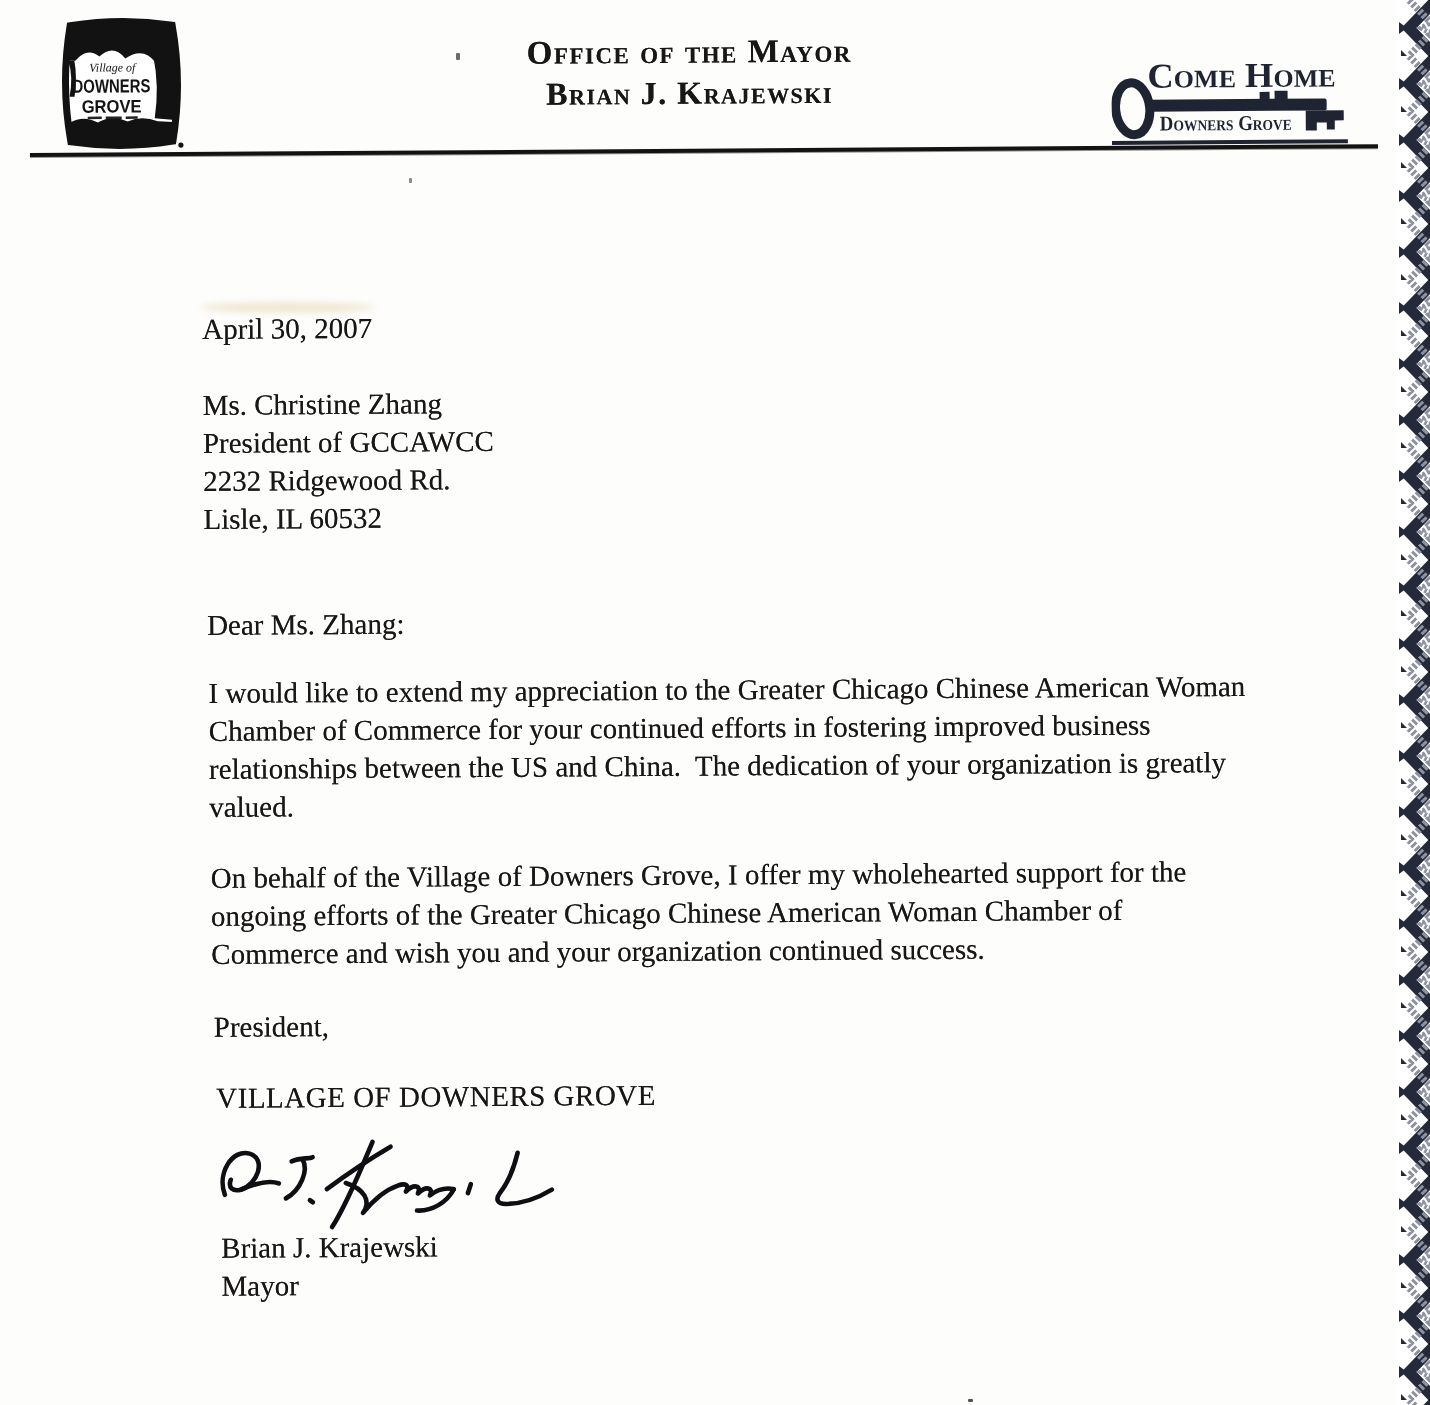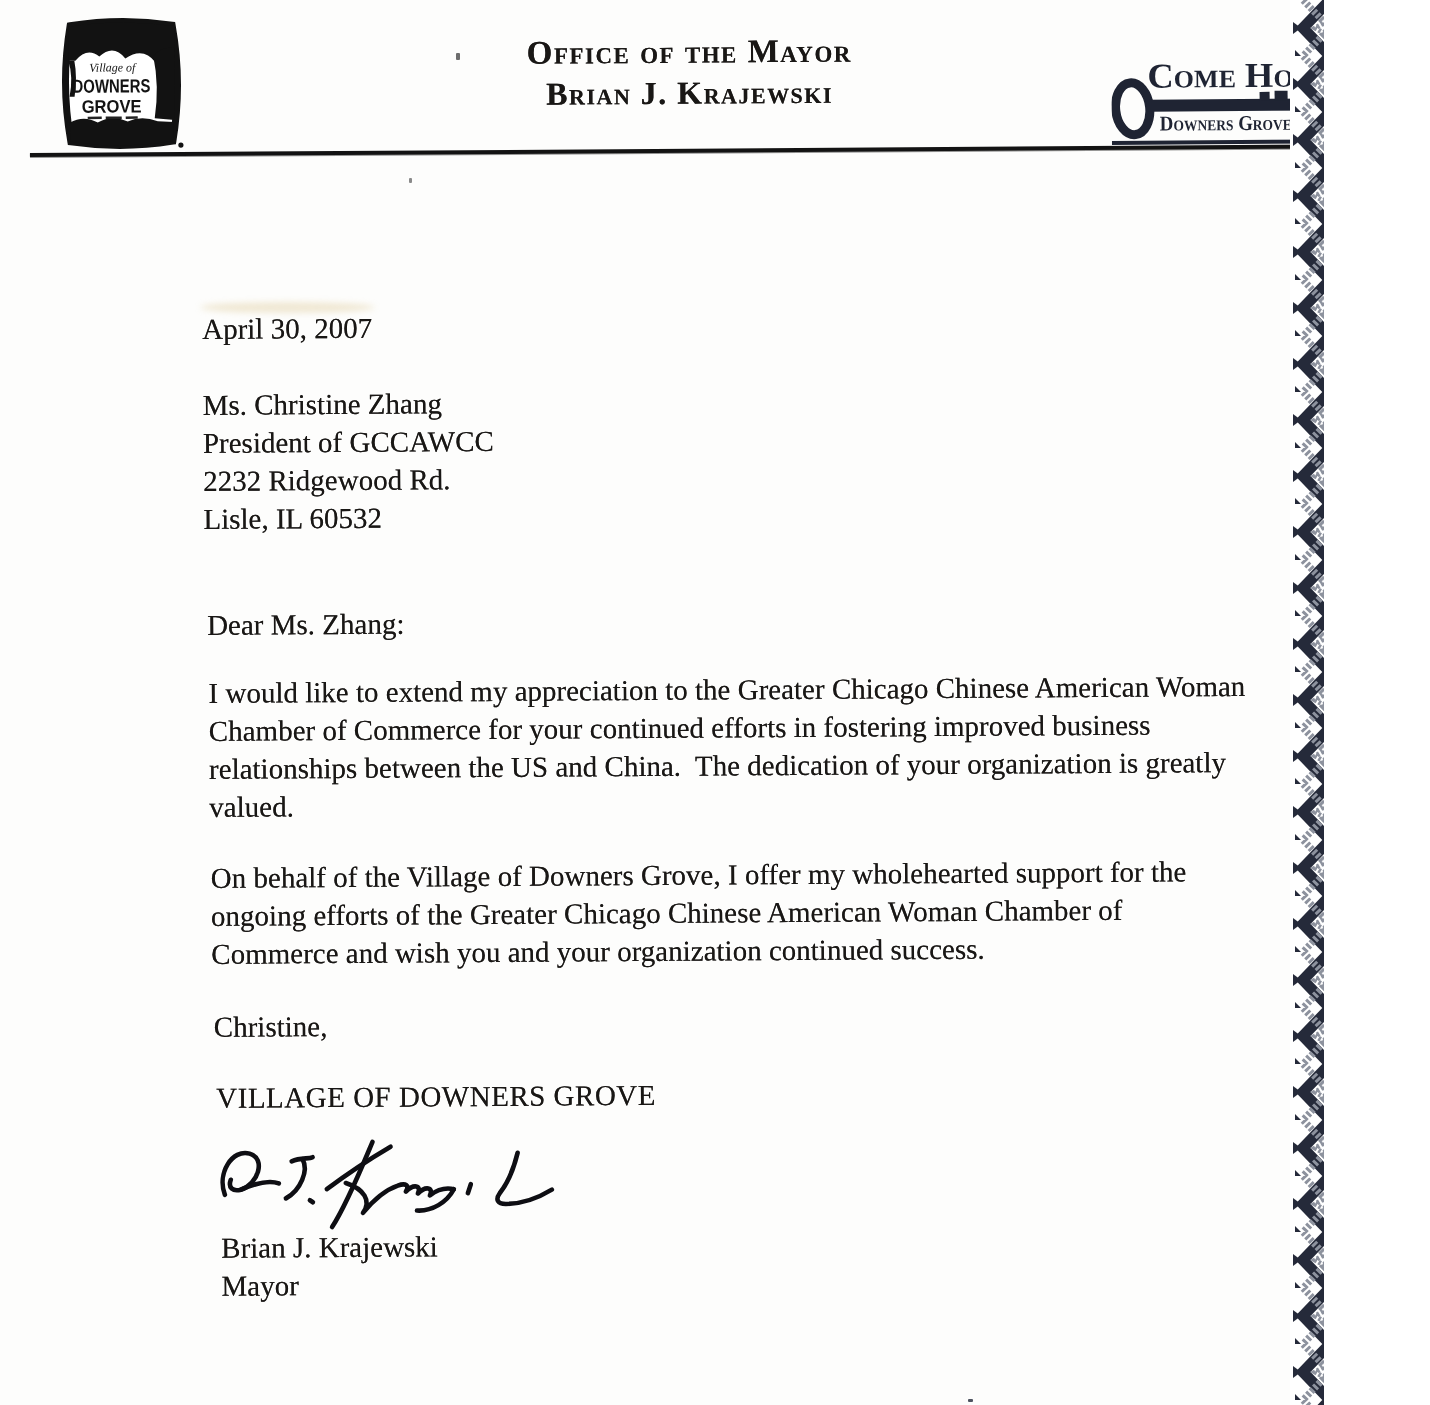--- a/index.html
+++ b/index.html
@@ -1,18 +1,18 @@
 <!DOCTYPE html>
 <html><head>
 <meta charset="utf-8">
 <style>
   html,body{margin:0;padding:0;}
   body{width:1430px;height:1405px;background:#ffffff;overflow:hidden;
        font-family:"Liberation Serif", serif;}
-  .page{position:relative;width:1324px;height:1405px;background:#fdfdfc;overflow:hidden;text-decoration:underline;}
+  .page{position:relative;width:1430px;height:1405px;background:#fdfdfc;overflow:hidden;text-decoration:underline;}
   .tilt{position:absolute;left:0;top:0;width:1430px;height:1405px;
         transform:rotate(-0.38deg);transform-origin:40px 160px;}
   .ink{color:#191715;text-shadow:0 0 .5px rgba(20,18,16,.75);}
 
   
   .seal{position:absolute;left:56px;top:17px;width:132px;height:134px;}
   .header-center{position:absolute;left:480px;top:36px;width:420px;text-align:center;}
   .header-center .l1{font-variant:small-caps;font-weight:bold;font-size:33px;
                      letter-spacing:1.5px;line-height:40px;}
   .header-center .l2{font-variant:small-caps;font-weight:bold;font-size:32px;
@@ -107,21 +107,21 @@
       <div class="para">relationships between the US and China.  The dedication of your organization is greatly</div>
       <div class="para">valued.</div>
     </div>
 
     <div class="blk p2 ink">
       <div class="para">On behalf of the Village of Downers Grove, I offer my wholehearted support for the</div>
       <div class="para">ongoing efforts of the Greater Chicago Chinese American Woman Chamber of</div>
       <div class="para">Commerce and wish you and your organization continued success.</div>
     </div>
 
-    <div class="blk closing ink">Christine,</div>
+    <div class="blk closing ink">President,</div>
     <div class="blk org ink">VILLAGE OF DOWNERS GROVE</div>
 
     <svg class="sig" viewBox="0 0 345 112">
       <g fill="none" stroke="#0e0e13" stroke-width="4.6" stroke-linecap="round" stroke-linejoin="round">
         <path d="M12,66 C4,44 20,20 37,25 C54,30 45,56 28,61 C20,63 15,59 18,51"></path>
         <path d="M28,61 C42,55 56,51 66,55"></path>
         <path d="M79,33 C88,29 96,31 100,29"></path>
         <path d="M90,31 C96,42 88,62 73,70"></path>
         <path d="M97,72 l3,2"></path>
         <path d="M160,14 C148,42 134,76 119,99"></path>

